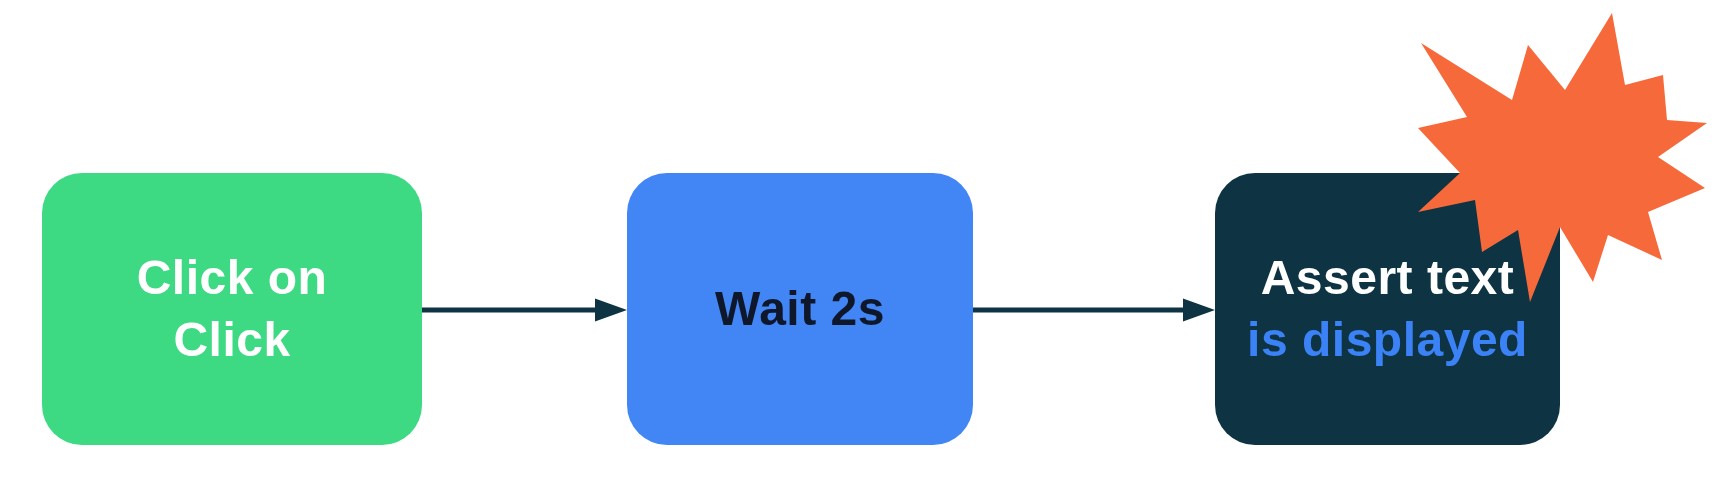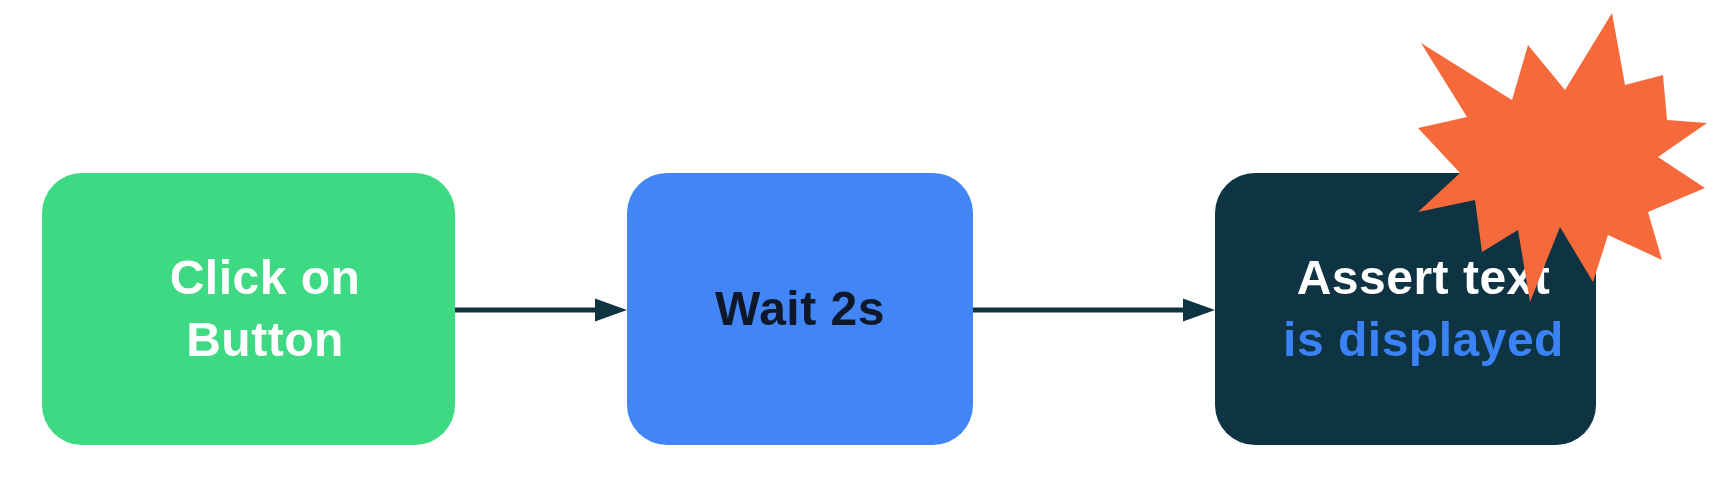--- a/index.html
+++ b/index.html
@@ -29,21 +29,21 @@
     display: flex;
     flex-direction: column;
     align-items: center;
     justify-content: center;
     text-align: center;
     font-weight: 700;
     font-size: 48px;
     line-height: 62px;
     letter-spacing: 0.5px;
   }
-  .node-1 { left: 42px;   width: 380px; padding-left: 33px; }
+  .node-1 { left: 42px;   width: 380px; }
   .node-2 { left: 627px;  width: 346px; }
   .node-3 { left: 1215px; width: 345px; }
   .node .line { display: block; white-space: nowrap; }
 </style>
 </head>
 <body>
 
 <div class="canvas">
 
   <svg class="layer" width="1730" height="486" viewBox="0 0 1730 486">
@@ -52,28 +52,28 @@
       <polygon points="595,298.5 595,321.5 627,310" fill="#0E3343"></polygon>
     </g>
     <g>
       <line x1="973" y1="310" x2="1188" y2="310" stroke-width="5" stroke="#0E3343"></line>
       <polygon points="1183,298.5 1183,321.5 1215,310" fill="#0E3343"></polygon>
     </g>
   </svg>
 
   <div class="node node-1" style="background-color: rgb(62, 217, 131);">
     <span class="line" style="color: rgb(255, 255, 255);">Click on</span>
-    <span class="line" style="color: rgb(255, 255, 255);">Button</span>
+    <span class="line" style="color: rgb(255, 255, 255);">Click</span>
   </div>
 
   <div class="node node-2" style="background-color: rgb(66, 133, 244);">
     <span class="line" style="color: #0f172a;">Wait 2s</span>
   </div>
 
-  <div class="node node-3" style="background-color: rgb(14, 51, 67); padding-left: 36px;">
+  <div class="node node-3" style="background-color: rgb(14, 51, 67);">
     <span class="line" style="color: rgb(255, 255, 255);">Assert text</span>
     <span class="line" style="color: #3b82f6;">is displayed</span>
   </div>
 
   <svg class="layer" width="1730" height="486" viewBox="0 0 1730 486">
     <polygon points="1421,43 1512,100 1528,45 1565,90 1612,13 1625,85 1663,75 1667,120 1707,123 1658,157 1705,188 1648,212 1662,260 1608,235 1593,282 1560,227 1530,302 1518,230 1482,252 1475,200 1418,212 1460,173 1418,128 1467,117" fill="#F6693B"></polygon>
   </svg>
 
 </div>
 

